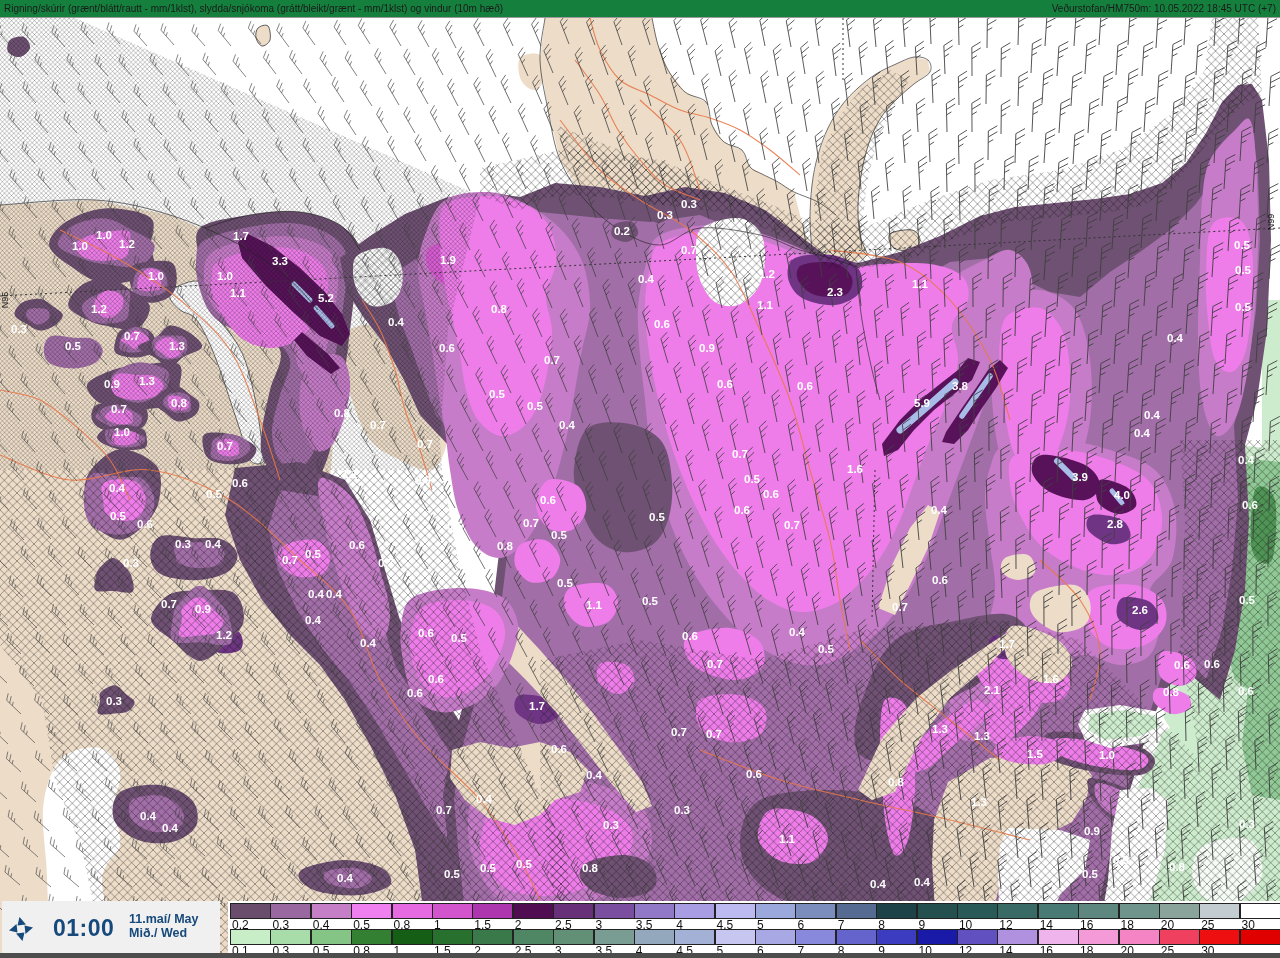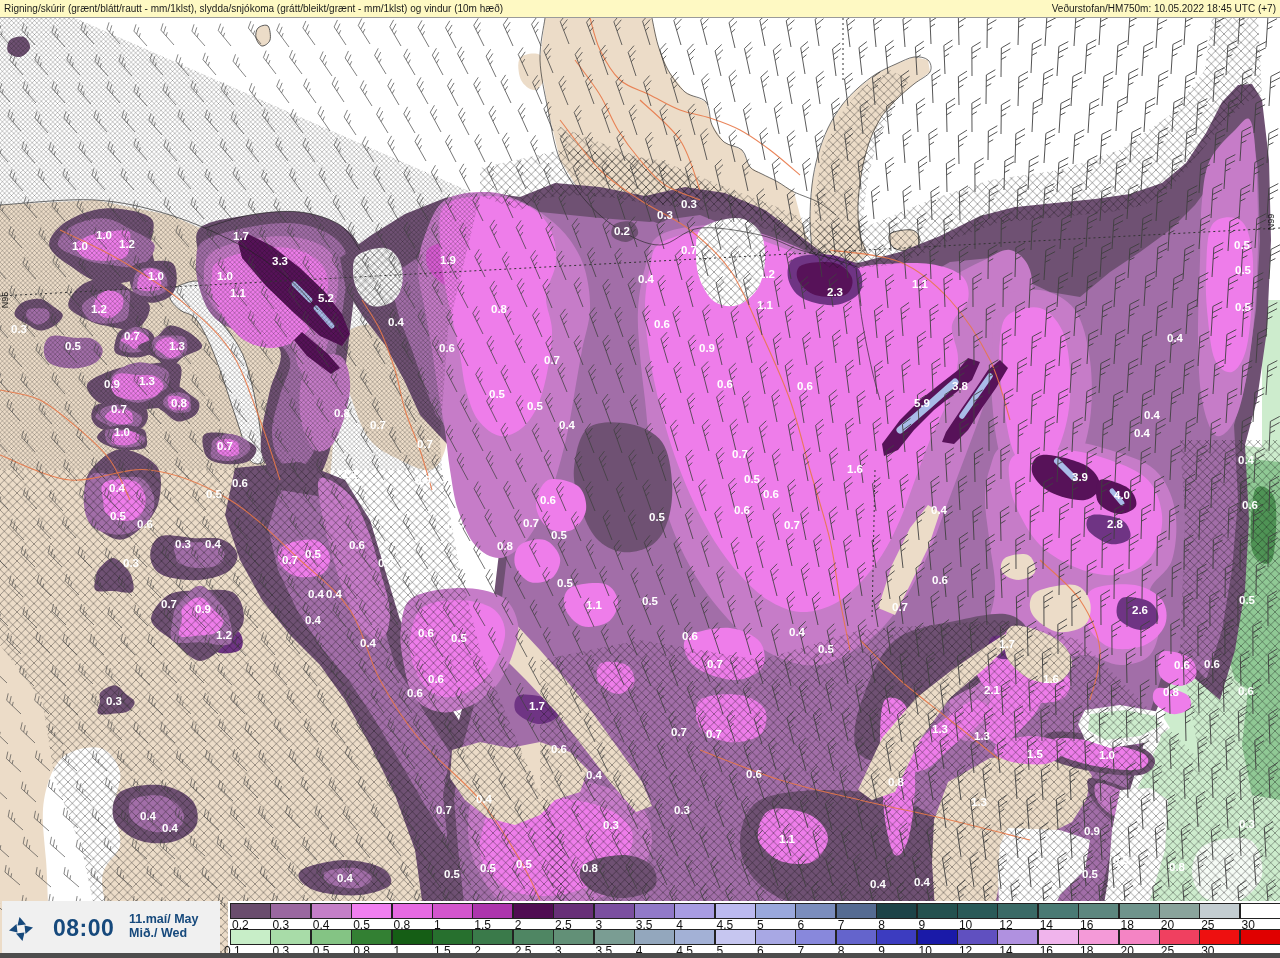--- a/index.html
+++ b/index.html
@@ -1,15 +1,15 @@
 <!DOCTYPE html>
 <html><head><meta charset="utf-8"><style>
 *{margin:0;padding:0}
 body{width:1280px;height:958px;overflow:hidden;position:relative;font-family:"Liberation Sans",sans-serif;background:#fff}
-.topbar{position:absolute;left:0;top:0;width:1280px;height:18px;background:#fef9c3;border-bottom:1px solid #9a9a9a;box-sizing:border-box;}
+.topbar{position:absolute;left:0;top:0;width:1280px;height:18px;background:#15803d;border-bottom:1px solid #9a9a9a;box-sizing:border-box;}
 .topbar span{position:absolute;top:3px;font-size:10px;color:#1a1a1a;white-space:nowrap}
 .panel{position:absolute;left:2px;top:901px;width:218px;height:52px;background:#f0f0f0;}
 .time{position:absolute;left:53px;top:915px;font-size:23px;font-weight:bold;color:#16497c;letter-spacing:0.5px}
 .date{position:absolute;left:129px;top:912px;font-size:12.5px;font-weight:bold;color:#16497c;line-height:14px}
 .strip{position:absolute;left:0;top:953px;width:1280px;height:5px;background:#4d4d4d}
 </style></head>
 <body>
 <div style="position:absolute;left:0;top:0;width:1280px;height:958px"><svg width="1280" height="958" viewBox="0 0 1280 958">
       <defs>
 <pattern id="hxf" width="4.6" height="4.6" patternUnits="userSpaceOnUse">
@@ -1822,21 +1822,21 @@
   </div>
 <div class="panel"></div>
 <svg style="position:absolute;left:7px;top:915px" width="28" height="28" viewBox="0 0 28 28">
 <g fill="#16497c" transform="translate(14,14)">
 <path d="M-1.5,-12 L5,-4.5 L-3.5,-3.5 Z"></path>
 <path d="M12,-1.5 L4.5,5 L3.5,-3.5 Z" transform="rotate(0)"></path>
 <path d="M1.5,12 L-5,4.5 L3.5,3.5 Z"></path>
 <path d="M-12,1.5 L-4.5,-5 L-3.5,3.5 Z"></path>
 </g>
 </svg>
-<div class="time">08:00</div>
+<div class="time">01:00</div>
 <div class="date">11.maí/ May<br>Mið./ Wed</div>
 <div style="position:absolute;left:228px;top:901px;width:1052px;height:52px;background:#fff;"></div>
 <div style="position:absolute;left:230.0px;top:903px;width:41.1px;height:16px;background:#6a4d6d;border:1px solid #222;box-sizing:border-box;"></div>
 <div style="position:absolute;left:270.4px;top:903px;width:41.1px;height:16px;background:#9a68a0;border:1px solid #222;box-sizing:border-box;"></div>
 <div style="position:absolute;left:310.8px;top:903px;width:41.1px;height:16px;background:#c47fc7;border:1px solid #222;box-sizing:border-box;"></div>
 <div style="position:absolute;left:351.2px;top:903px;width:41.1px;height:16px;background:#f07ff0;border:1px solid #222;box-sizing:border-box;"></div>
 <div style="position:absolute;left:391.5px;top:903px;width:41.1px;height:16px;background:#e66ae2;border:1px solid #222;box-sizing:border-box;"></div>
 <div style="position:absolute;left:431.9px;top:903px;width:41.1px;height:16px;background:#d355cd;border:1px solid #222;box-sizing:border-box;"></div>
 <div style="position:absolute;left:472.3px;top:903px;width:41.1px;height:16px;background:#ad35ad;border:1px solid #222;box-sizing:border-box;"></div>
 <div style="position:absolute;left:512.7px;top:903px;width:41.1px;height:16px;background:#500d52;border:1px solid #222;box-sizing:border-box;"></div>
@@ -1903,21 +1903,21 @@
 <div style="position:absolute;left:876.2px;top:929px;width:41.1px;height:16px;background:#3c3cc0;border:1px solid #222;box-sizing:border-box;"></div>
 <div style="position:absolute;left:916.5px;top:929px;width:41.1px;height:16px;background:#1a1aa8;border:1px solid #222;box-sizing:border-box;"></div>
 <div style="position:absolute;left:956.9px;top:929px;width:41.1px;height:16px;background:#6050c0;border:1px solid #222;box-sizing:border-box;"></div>
 <div style="position:absolute;left:997.3px;top:929px;width:41.1px;height:16px;background:#b091e0;border:1px solid #222;box-sizing:border-box;"></div>
 <div style="position:absolute;left:1037.7px;top:929px;width:41.1px;height:16px;background:#f0b4ec;border:1px solid #222;box-sizing:border-box;"></div>
 <div style="position:absolute;left:1078.1px;top:929px;width:41.1px;height:16px;background:#f49ad8;border:1px solid #222;box-sizing:border-box;"></div>
 <div style="position:absolute;left:1118.5px;top:929px;width:41.1px;height:16px;background:#f484c4;border:1px solid #222;box-sizing:border-box;"></div>
 <div style="position:absolute;left:1158.8px;top:929px;width:41.1px;height:16px;background:#f04060;border:1px solid #222;box-sizing:border-box;"></div>
 <div style="position:absolute;left:1199.2px;top:929px;width:41.1px;height:16px;background:#ee1010;border:1px solid #222;box-sizing:border-box;"></div>
 <div style="position:absolute;left:1239.6px;top:929px;width:41.1px;height:16px;background:#e00000;border:1px solid #222;box-sizing:border-box;"></div>
-<div style="position:absolute;left:224px;top:944px;font:12px 'Liberation Sans',sans-serif;color:#111;">0.1</div>
+<div style="position:absolute;left:232.0px;top:944px;font:12px 'Liberation Sans',sans-serif;color:#111;">0.1</div>
 <div style="position:absolute;left:272.4px;top:944px;font:12px 'Liberation Sans',sans-serif;color:#111;">0.3</div>
 <div style="position:absolute;left:312.8px;top:944px;font:12px 'Liberation Sans',sans-serif;color:#111;">0.5</div>
 <div style="position:absolute;left:353.2px;top:944px;font:12px 'Liberation Sans',sans-serif;color:#111;">0.8</div>
 <div style="position:absolute;left:393.5px;top:944px;font:12px 'Liberation Sans',sans-serif;color:#111;">1</div>
 <div style="position:absolute;left:433.9px;top:944px;font:12px 'Liberation Sans',sans-serif;color:#111;">1.5</div>
 <div style="position:absolute;left:474.3px;top:944px;font:12px 'Liberation Sans',sans-serif;color:#111;">2</div>
 <div style="position:absolute;left:514.7px;top:944px;font:12px 'Liberation Sans',sans-serif;color:#111;">2.5</div>
 <div style="position:absolute;left:555.1px;top:944px;font:12px 'Liberation Sans',sans-serif;color:#111;">3</div>
 <div style="position:absolute;left:595.5px;top:944px;font:12px 'Liberation Sans',sans-serif;color:#111;">3.5</div>
 <div style="position:absolute;left:635.8px;top:944px;font:12px 'Liberation Sans',sans-serif;color:#111;">4</div>

